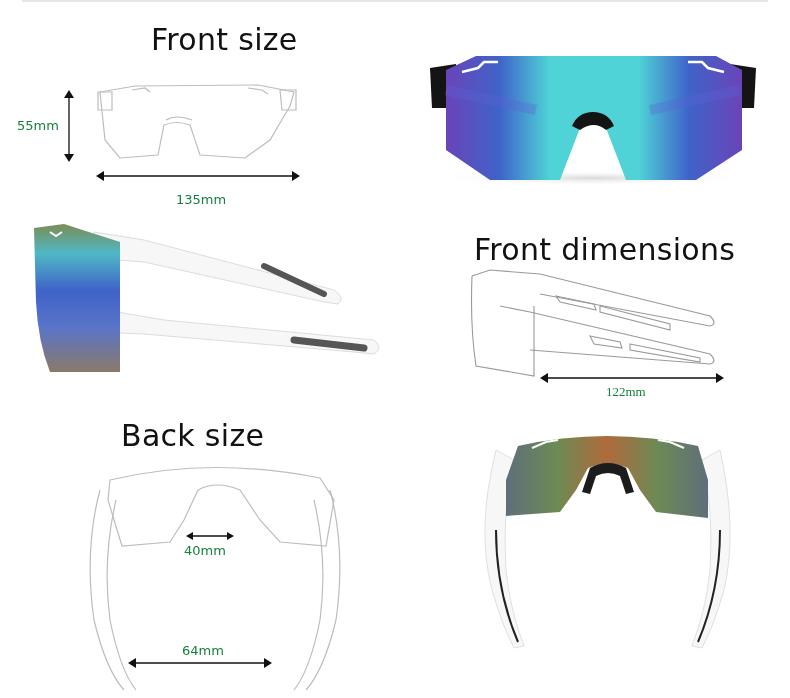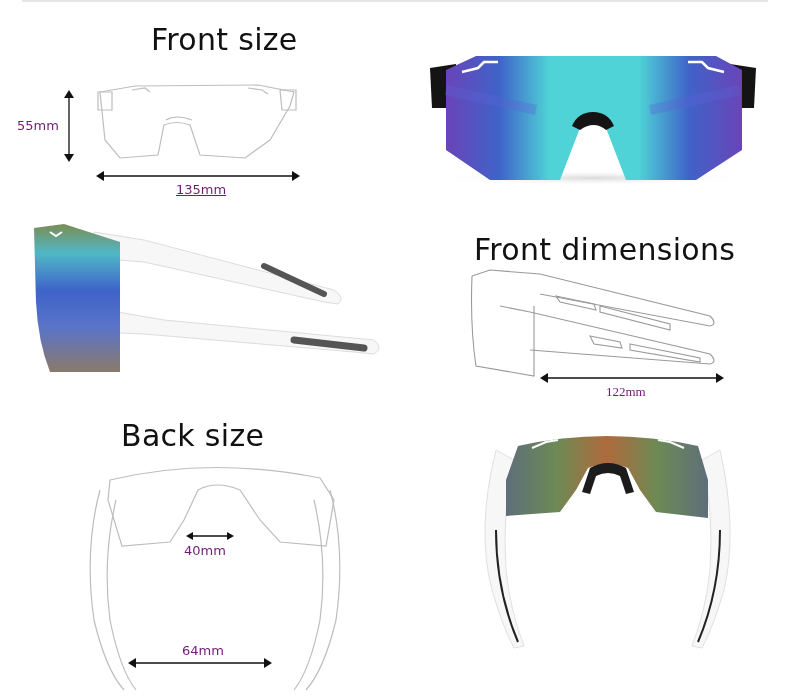--- a/index.html
+++ b/index.html
@@ -2,21 +2,21 @@
 <html><head>
   <meta charset="utf-8">
   <style>
     html, body { margin: 0; padding: 0; }
     body {
       width: 790px; height: 698px; position: relative; overflow: hidden;
       background: #ffffff; font-family: "DejaVu Sans", sans-serif; color: #111;
     }
     .topline { position: absolute; left: 22px; right: 22px; top: 0; height: 2px; background: #e6e6e6; }
     .title { position: absolute; font-size: 30px; font-weight: 400; color: #111; white-space: nowrap; letter-spacing: 0.3px; }
-    .dim { position: absolute; font-size: 13px; color: #701a75; white-space: nowrap; }
+    .dim { position: absolute; font-size: 13px; color: #15803d; white-space: nowrap; }
     .panel { position: absolute; }
     svg { display: block; overflow: visible; }
   </style>
 </head>
 <body>
 
 <div class="topline"></div>
 
 <div class="title" style="left:103px; top:22px;margin-left:48px;">Front size</div>
 
@@ -42,21 +42,21 @@
 </div>
 <div class="dim" style="left:17px; top:118px;">55mm</div>
 
 <div class="panel" style="left:96px; top:170px;">
   <svg width="204" height="12" viewBox="0 0 204 12">
     <line x1="6" y1="6" x2="198" y2="6" stroke="#111" stroke-width="1.3"></line>
     <polygon points="0,6 8,1 8,11" fill="#111"></polygon>
     <polygon points="204,6 196,1 196,11" fill="#111"></polygon>
   </svg>
 </div>
-<div class="dim" style="left:176px; top:182px;text-decoration:underline;">135mm</div>
+<div class="dim" style="left:176px; top:192px;">135mm</div>
 
 <div class="panel" style="left:426px; top:50px; width:334px; height:140px;">
   <svg width="334" height="140" viewBox="0 0 334 140">
     <defs>
       <linearGradient id="lensFront" x1="0" x2="1" y1="0" y2="0">
         <stop offset="0" stop-color="#6a44b8"></stop>
         <stop offset="0.18" stop-color="#3f63c9"></stop>
         <stop offset="0.35" stop-color="#4fd3d6"></stop>
         <stop offset="0.65" stop-color="#4fd3d6"></stop>
         <stop offset="0.82" stop-color="#3f63c9"></stop>

